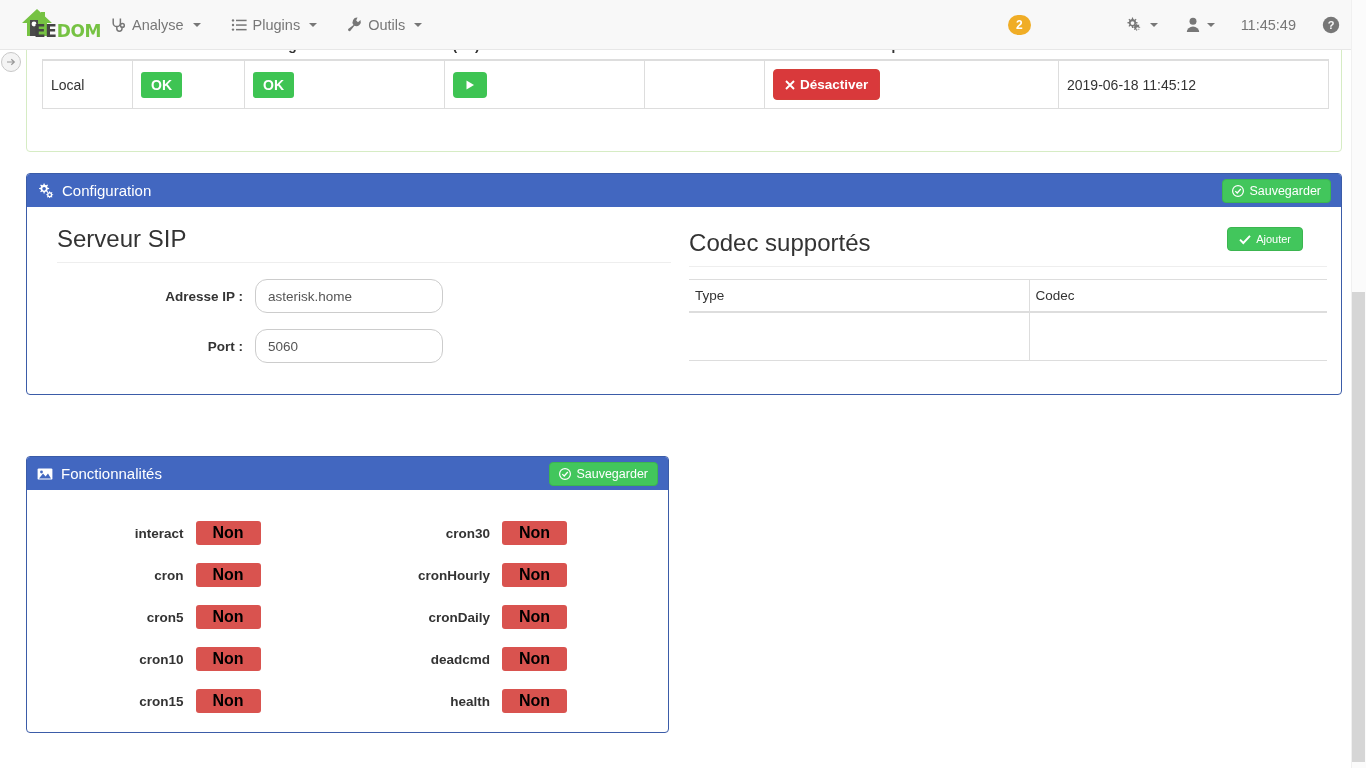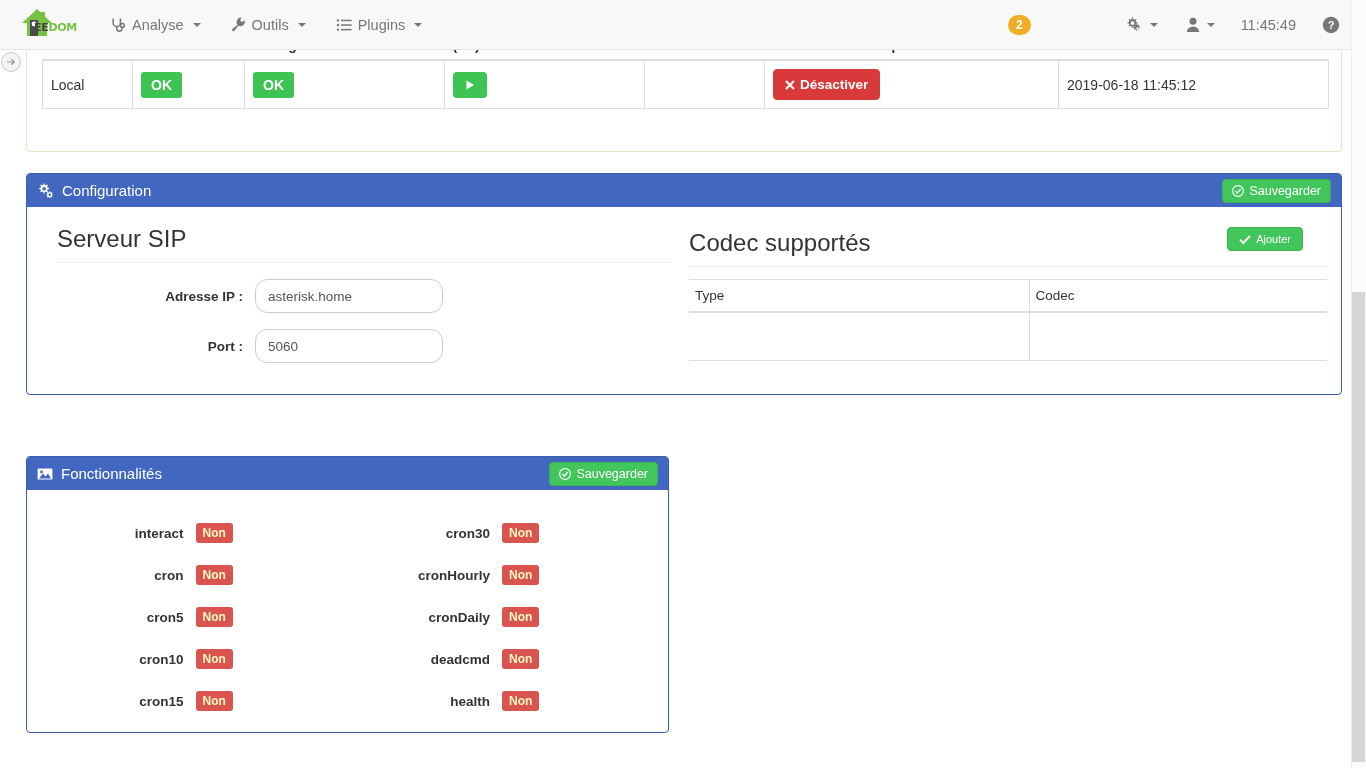--- a/index.html
+++ b/index.html
@@ -25,21 +25,21 @@
   #brand {
     width: 96px; height: 50px;
     display: flex; align-items: center;
     padding-left: 6px;
     position: relative;
   }
   .logo-wrap { position: relative; width: 88px; height: 36px; }
   .logo-house { position: absolute; left: 14px; top: 1px; }
   .logo-text {
     position: absolute; left: 28px; top: 14px;
-    font-size: 11px; font-weight: bold; letter-spacing: -0.3px;
+    font-size: 17px; font-weight: bold; letter-spacing: -0.3px;
     font-family: "DejaVu Sans", sans-serif;
   }
   .lt-dark { color: #444444; }
   .lt-green { color: #76c243; }
 
   #mainmenu { display: flex; align-items: center; height: 50px; }
   .navitem {
     display: flex; align-items: center; gap: 6px;
     height: 50px; padding: 0 15px;
     color: #777777; font-size: 14.5px;
@@ -246,23 +246,23 @@
     height: 42px; margin-bottom: 0px;
   }
   .func-label {
     flex: 1; text-align: right;
     font-weight: bold; font-size: 13.5px; color: #333333;
     padding-right: 12px;
   }
   .func-val { width: 152px; }
   .label-non {
     display: inline-block;
-    background: #d9534f; color: #fef9c3;
-    font-size: 12px; font-weight: bold;
-    padding: 3px 7px; border-radius: 3px;
+    background: #d9534f; color: #000000;
+    font-size: 16px; font-weight: bold;
+    padding: 3px 17px; border-radius: 3px;
     cursor: pointer;
   }
 
   
   #scroll-track {
     position: absolute; right: 0; top: 0;
     width: 15px; height: 768px;
     background: #fbfbfb;
     border-left: 1px solid #f0f0f0;
     z-index: 60;
@@ -307,40 +307,40 @@
           <path d="M5.8 9.6 L5.8 11.6 a2.6 2.6 0 0 0 5.2 0 L11 9.8" fill="none" stroke="#777" stroke-width="1.5"></path>
           <circle cx="11.4" cy="8.4" r="1.9" fill="none" stroke="#777" stroke-width="1.5"></circle>
         </svg>
       </span>
       <span>Analyse</span>
       <span class="caret"></span>
     </div>
 
     <div class="navitem">
       <span class="ico">
-        <svg width="15" height="15" viewBox="0 0 15 15">
-            <path d="M10.5 0.6 a4.6 4.6 0 0 0-4 7.4 L1.2 12 a1.5 1.5 0 0 0 2 2 l4.2-5.2 a4.6 4.6 0 0 0 6.1-5.9 L11 5.2 L9.2 3.4 Z" fill="#777"></path>
-          </svg>
-      </span>
-      <span>Outils</span>
-      <span class="caret"></span>
-    </div>
-
-    <div class="navitem">
-      <span class="ico">
         <svg width="16" height="14" viewBox="0 0 16 14">
           <circle cx="2" cy="2.4" r="1.2" fill="#777"></circle>
             <rect x="5" y="1.7" width="10.6" height="1.5" fill="#777"></rect>
           <circle cx="2" cy="7" r="1.2" fill="#777"></circle>
             <rect x="5" y="6.3" width="10.6" height="1.5" fill="#777"></rect>
           <circle cx="2" cy="11.6" r="1.2" fill="#777"></circle>
             <rect x="5" y="10.9" width="10.6" height="1.5" fill="#777"></rect>
         </svg>
       </span>
       <span>Plugins</span>
+      <span class="caret"></span>
+    </div>
+
+    <div class="navitem">
+      <span class="ico">
+        <svg width="15" height="15" viewBox="0 0 15 15">
+            <path d="M10.5 0.6 a4.6 4.6 0 0 0-4 7.4 L1.2 12 a1.5 1.5 0 0 0 2 2 l4.2-5.2 a4.6 4.6 0 0 0 6.1-5.9 L11 5.2 L9.2 3.4 Z" fill="#777"></path>
+          </svg>
+      </span>
+      <span>Outils</span>
       <span class="caret"></span>
     </div>
 
   </div>
 
   <div id="navright">
     <span class="badge-count">2</span>
 
     <div class="navicon">
       <span class="ico">

